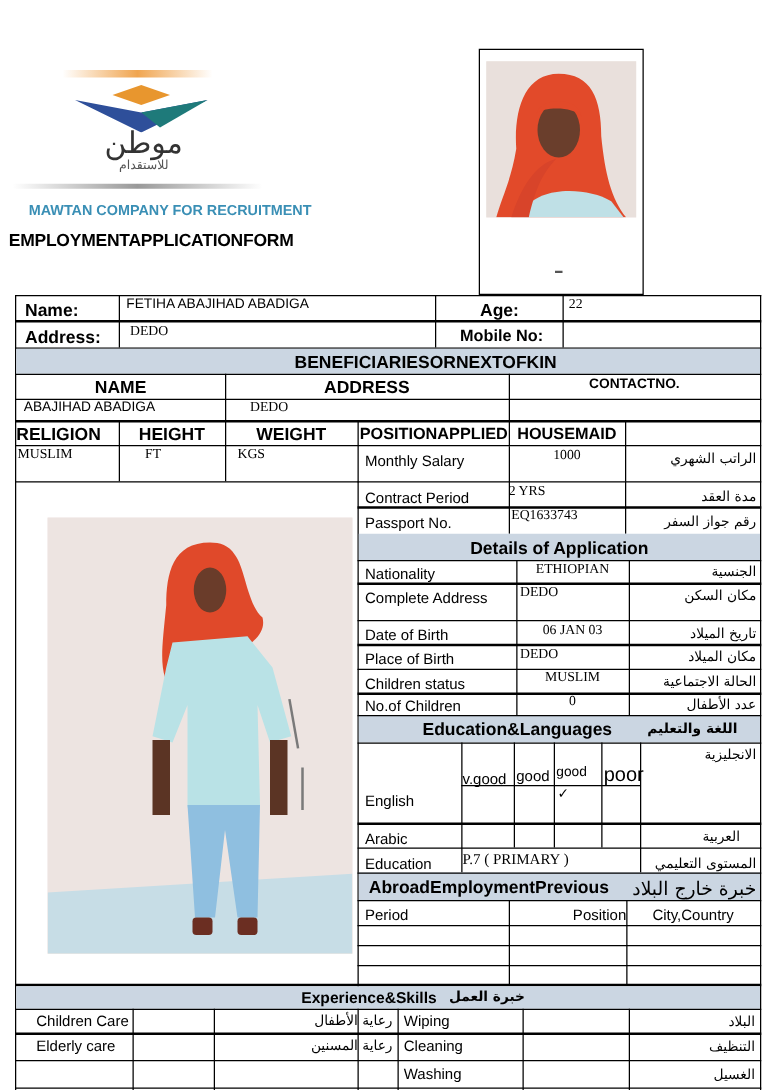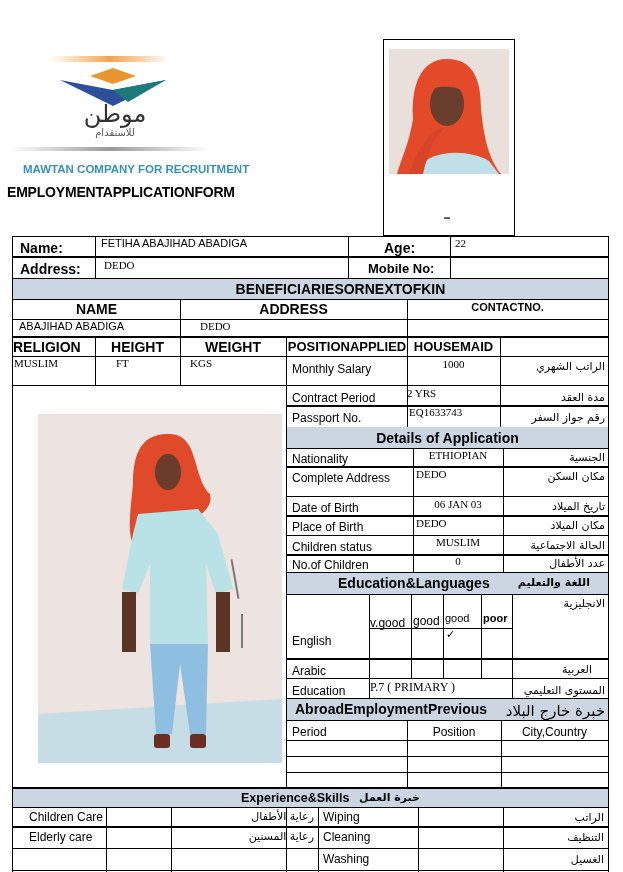--- a/index.html
+++ b/index.html
@@ -151,42 +151,42 @@
 <div class="hl" style="left:286px;top:594px;width:323px;"></div>
 
 <div class="vl" style="left:369px;top:594px;height:104px;"></div>
 <div class="vl" style="left:411px;top:594px;height:84px;"></div>
 <div class="vl" style="left:443px;top:594px;height:84px;"></div>
 <div class="vl" style="left:481px;top:594px;height:84px;"></div>
 <div class="vl" style="left:512px;top:594px;height:104px;"></div>
 <div class="lbl" style="left:370px;top:616px;">v.good</div>
 <div class="lbl" style="left:413px;top:614px;">good</div>
 <div class="lbl" style="left:445px;top:612px;font-size:11px;">good</div>
-<div class="lbl" style="left:483px;top:612px;font-size:11px;font-weight:bold;">poor</div>
+<div class="lbl" style="left:483px;top:612px;font-size:16px;">poor</div>
 <div class="ar" style="left:512px;top:597px;width:93px;">الانجليزية</div>
 <div class="hl" style="left:369px;top:628px;width:143px;"></div>
 <div class="lbl" style="left:292px;top:634px;">English</div>
 <div class="abs" style="left:446px;top:628px;font-size:11px;">✓</div>
 <div class="hl2" style="left:286px;top:658px;width:323px;"></div>
 <div class="lbl" style="left:292px;top:664px;">Arabic</div>
 <div class="ar" style="left:512px;top:663px;width:80px;">العربية</div>
 <div class="hl" style="left:286px;top:678px;width:323px;"></div>
 <div class="lbl" style="left:292px;top:684px;">Education</div>
 <div class="val" style="left:370px;top:680px;font-size:12px;">P.7 ( PRIMARY )</div>
 <div class="ar" style="left:512px;top:684px;width:93px;">المستوى التعليمي</div>
 
 <div class="band" style="left:287px;top:698px;width:321px;height:22px;"></div>
 <div class="hl" style="left:286px;top:698px;width:323px;"></div>
 <div class="lblb" style="left:295px;top:701px;font-size:14px;">AbroadEmploymentPrevious</div>
 <div class="ar" style="left:495px;top:702px;width:110px;font-size:15px;">خبرة خارج البلاد</div>
 <div class="hl" style="left:286px;top:720px;width:323px;"></div>
 <div class="vl" style="left:407px;top:720px;height:68px;"></div>
 <div class="vl" style="left:501px;top:720px;height:68px;"></div>
 <div class="lbl" style="left:292px;top:725px;">Period</div>
-<div class="lbl" style="left:407px;top:725px;width:94px;text-align:center;">Position</div>
+<div class="lbl" style="left:407px;top:725px;width:94px;text-align:right;">Position</div>
 <div class="lbl" style="left:501px;top:725px;width:107px;text-align:center;">City,Country</div>
 <div class="hl" style="left:286px;top:740px;width:323px;"></div>
 <div class="hl" style="left:286px;top:756px;width:323px;"></div>
 <div class="hl" style="left:286px;top:772px;width:323px;"></div>
 
 <div class="photo" style="left:38px;top:414px;width:244px;height:349px;background:#eee4e0;">
   <svg width="244" height="349" viewBox="0 0 244 349">
     <rect width="244" height="349" fill="#ede4e1"></rect>
     <polygon points="0,300 244,285 244,349 0,349" fill="#c7dde6"></polygon>
 
@@ -217,21 +217,21 @@
 <div class="vl" style="left:106px;top:807px;height:65px;"></div>
 <div class="vl" style="left:171px;top:807px;height:65px;"></div>
 <div class="vl" style="left:318px;top:807px;height:65px;"></div>
 <div class="vl" style="left:418px;top:807px;height:65px;"></div>
 <div class="vl" style="left:503px;top:807px;height:65px;"></div>
 <div class="vl" style="left:286px;top:807px;height:0px;"></div>
 
 <div class="lbl" style="left:29px;top:810px;">Children Care</div>
 <div class="ar" style="left:172px;top:810px;width:142px;">رعاية الأطفال</div>
 <div class="lbl" style="left:323px;top:810px;">Wiping</div>
-<div class="ar" style="left:504px;top:811px;width:100px;">الراتب</div>
+<div class="ar" style="left:504px;top:811px;width:100px;">البلاد</div>
 <div class="hl2" style="left:12px;top:826px;width:597px;"></div>
 <div class="lbl" style="left:29px;top:830px;">Elderly care</div>
 <div class="ar" style="left:172px;top:830px;width:142px;">رعاية المسنين</div>
 <div class="lbl" style="left:323px;top:830px;">Cleaning</div>
 <div class="ar" style="left:504px;top:831px;width:100px;">التنظيف</div>
 <div class="hl" style="left:12px;top:848px;width:597px;"></div>
 <div class="lbl" style="left:29px;top:852px;"></div>
 <div class="lbl" style="left:323px;top:852px;">Washing</div>
 <div class="ar" style="left:504px;top:853px;width:100px;">الغسيل</div>
 <div class="hl" style="left:12px;top:870px;width:597px;"></div>

